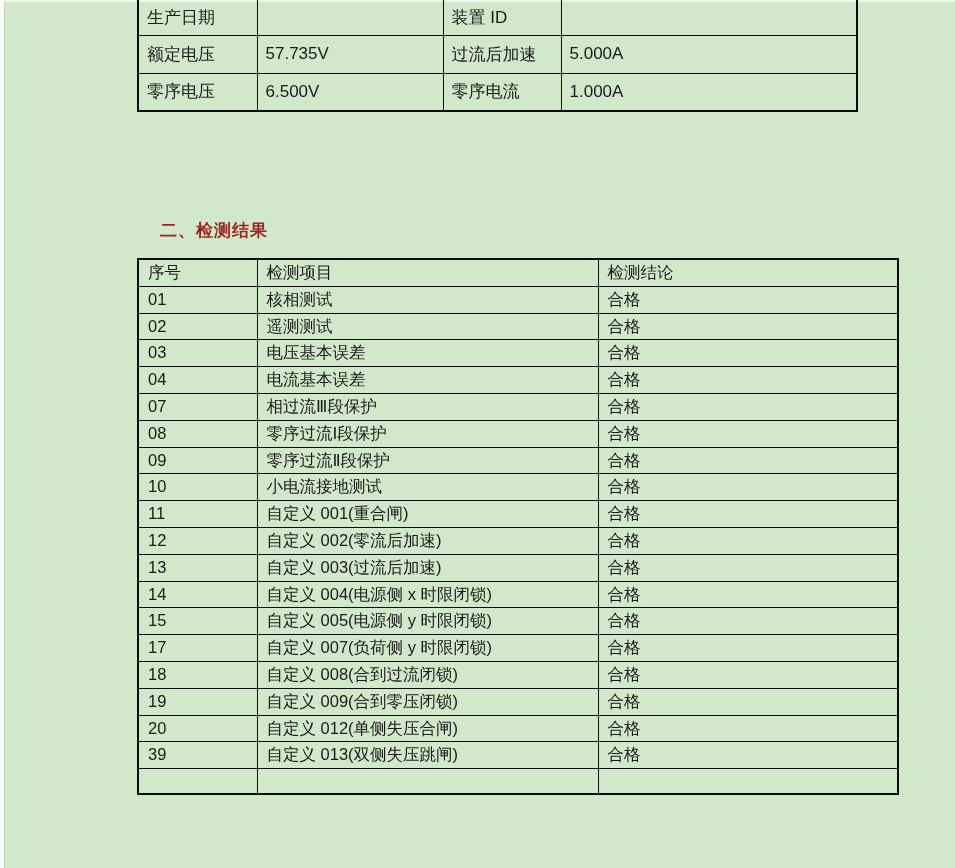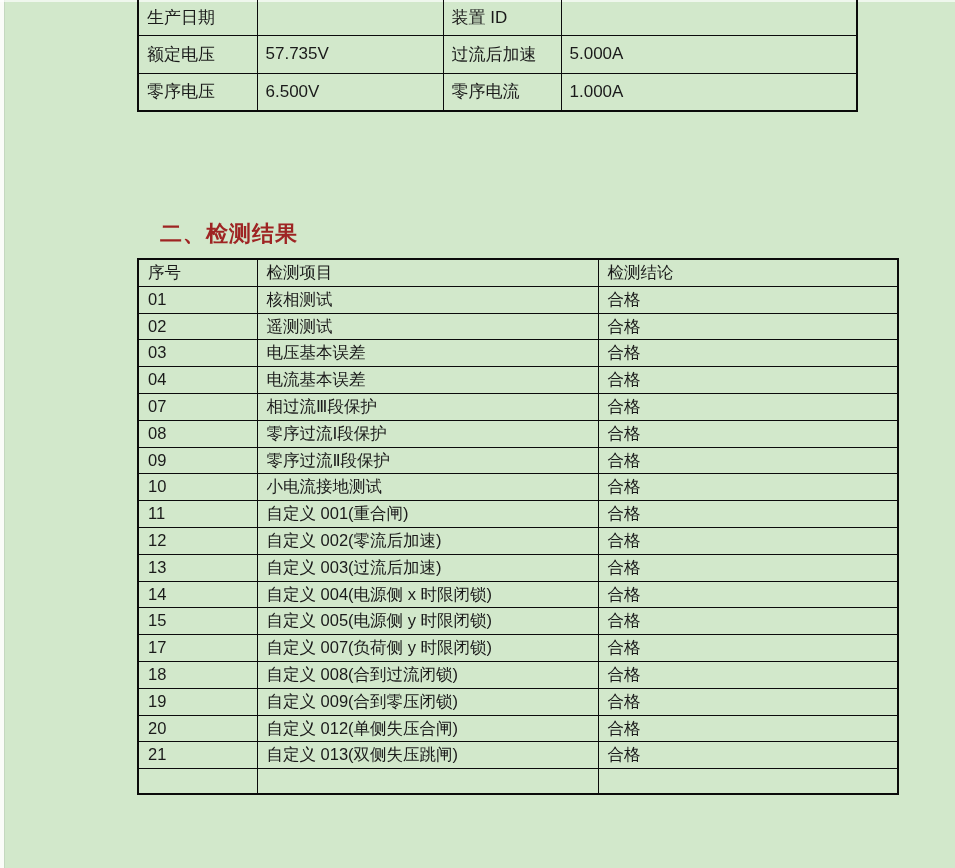--- a/index.html
+++ b/index.html
@@ -63,21 +63,21 @@
   .blurred {
     filter: blur(2.6px);
     color: #55605a;
     font-size: 15px;
     letter-spacing: 1px;
   }
   
   .section-title {
     position: absolute;
     left: 160px; top: 219px;
-    font-size: 22px;
+    font-size: 17px;
     font-weight: bold;
     color: #9e2423;
     letter-spacing: 1px;
   }
   
   .results-table {
     left: 137px; top: 258px;
     width: 760px;
     border: 2px solid #0b0b0b;
   }
@@ -223,21 +223,21 @@
           <td>19</td>
           <td>自定义 009(合到零压闭锁)</td>
           <td>合格</td>
         </tr>
         <tr>
           <td>20</td>
           <td>自定义 012(单侧失压合闸)</td>
           <td>合格</td>
         </tr>
         <tr>
-          <td>21</td>
+          <td>39</td>
           <td>自定义 013(双侧失压跳闸)</td>
           <td>合格</td>
         </tr>
         <tr>
           <td></td>
           <td></td>
           <td></td>
         </tr>
       </tbody>
   </table>

